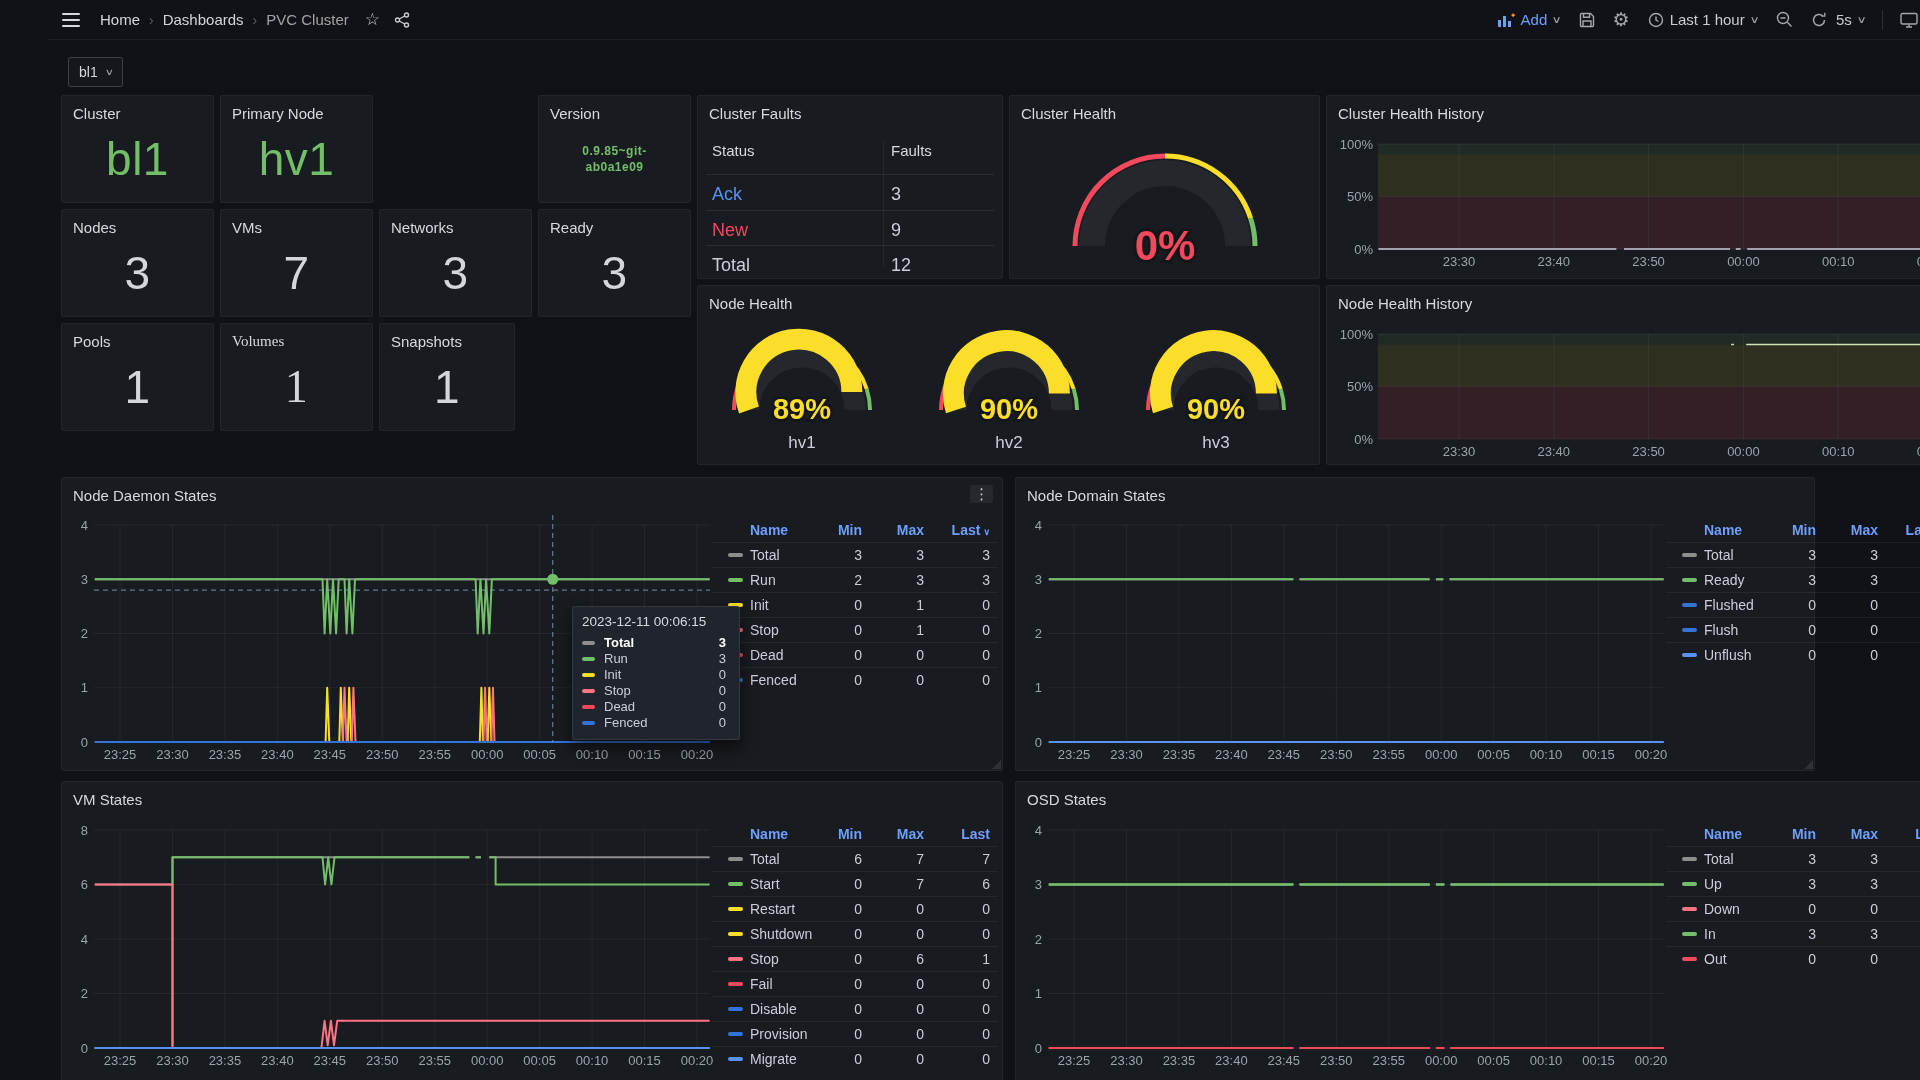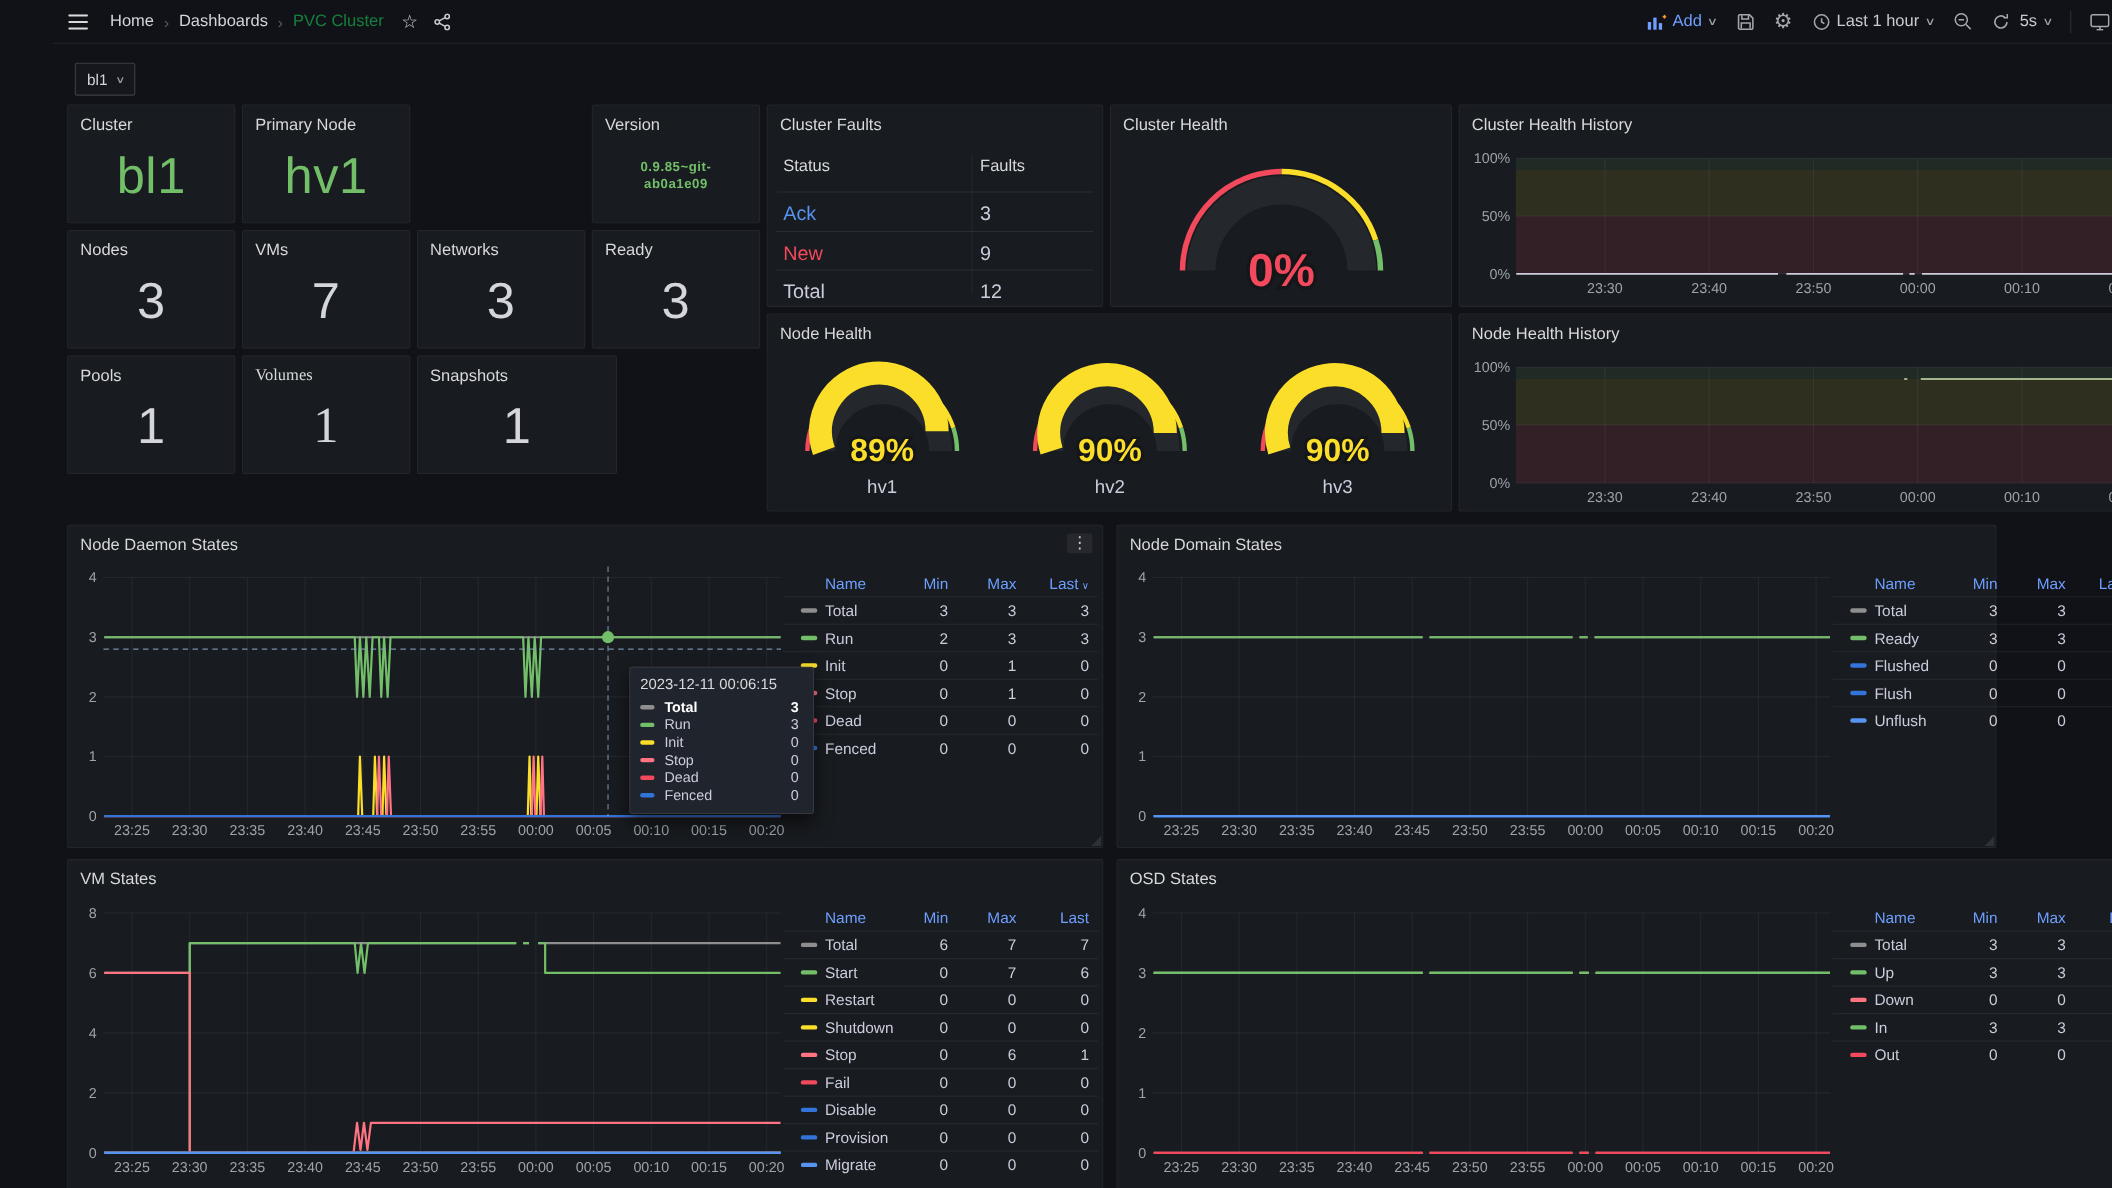--- a/index.html
+++ b/index.html
@@ -4,21 +4,21 @@
 <style>
   html,body{margin:0;padding:0;background:#111217;width:1920px;height:1080px;overflow:hidden;
     font-family:"Liberation Sans",sans-serif;color:#ccccdc;-webkit-font-smoothing:antialiased;}
   #root{position:relative;width:1920px;height:1080px;margin-left:48px;}
   
   .nav{position:absolute;left:0;top:0;width:1920px;height:40px;display:flex;align-items:center;
     padding:0 14px;box-sizing:border-box;border-bottom:1px solid #1d1f25;background:#111217;z-index:5;}
   .nav .grow{flex:1}
   .nav-item{display:flex;align-items:center;gap:6px;margin:0 9px;font-size:15px;color:#c9cbd1;cursor:pointer;white-space:nowrap;}
   .crumb{color:#d4d5da;font-size:15px;margin:0 2px;}
-  .crumb.dim{color:#15803d;}
+  .crumb.dim{color:#a3a3a3;}
   .crumb-sep{color:#5a5e66;margin:0 7px;font-size:14px;}
   .icon{display:inline-flex;align-items:center;justify-content:center;color:#a3a7ae;}
   .blue{color:#6e9fff;}
   .nav-sep{width:1px;height:20px;background:#2b2e34;margin:0 8px;}
   .chev{font-size:10px;color:#9da0a8;transform:scaleX(1.4);display:inline-block;}
   .gear-glyph{font-size:19px;line-height:1;}
   
   .var-box{position:absolute;left:20px;top:57px;height:30px;padding:0 10px;border:1px solid #3a3e46;border-radius:2px;
     display:flex;align-items:center;gap:8px;font-size:14px;color:#d4d5da;background:#15171c;cursor:pointer;box-sizing:border-box;}
   
@@ -37,21 +37,21 @@
   .ft-head{position:absolute;left:14px;top:46px;font-size:15px;color:#d8d9da;}
   .ft-head2{left:193px;}
   .ft-vline{position:absolute;left:185px;top:44px;bottom:12px;width:1px;background:rgba(204,204,220,.07);}
   .ft-row{position:absolute;left:8px;right:8px;height:35px;border-top:1px solid rgba(204,204,220,.1);font-size:18px;}
   .ft-row span{position:absolute;top:9px;}
   .ft-status{left:6px;}
   .ft-val{left:185px;color:#ccccdc;}
   
   .legend{position:absolute;left:650px;top:40px;width:286px;font-size:14px;}
   .lg-row{position:relative;height:24px;line-height:24px;border-top:1px solid rgba(204,204,220,.08);color:#ccccdc;cursor:pointer;}
-  .lg-head{border-top:none;color:#6e9fff;font-weight:400;margin-bottom:0;height:24px;position:relative;line-height:24px;}
+  .lg-head{border-top:none;color:#6e9fff;font-weight:700;margin-bottom:0;height:24px;position:relative;line-height:24px;}
   .lg-swatch{position:absolute;left:16px;top:10px;width:15px;height:4px;border-radius:2px;}
   .lg-name{position:absolute;left:38px;}
   .lg-num{position:absolute;width:60px;text-align:right;}
   .n1{left:90px}.n2{left:152px}.n3{left:218px}
   .sort-ind{font-size:9px;color:#6e9fff;margin-left:3px;}
   
   .tooltip{position:absolute;left:510px;top:128px;width:148px;background:#20242c;border:1px solid rgba(204,204,220,.12);
     border-radius:3px;box-shadow:0 8px 16px rgba(0,0,0,.55);padding:7px 9px 8px;z-index:6;}
   .tt-title{font-size:13.5px;color:#d8d9da;margin-bottom:6px;white-space:nowrap;}
   .tt-row{position:relative;height:16px;font-size:13px;color:#ccccdc;}
@@ -196,21 +196,21 @@
     <div class="stat-value v-white">3</div>
   </div>
   <div class="panel" style="left:13px;top:323px;width:153px;height:108px;">
     <div class="p-title">Pools</div>
     <div class="stat-value v-white">1</div>
   </div>
   <div class="panel" style="left:172px;top:323px;width:153px;height:108px;font-family:Liberation Serif, serif;">
     <div class="p-title">Volumes</div>
     <div class="stat-value v-white">1</div>
   </div>
-  <div class="panel" style="left:331px;top:323px;width:182px;height:108px;">
+  <div class="panel" style="left:331px;top:323px;width:136px;height:108px;">
     <div class="p-title">Snapshots</div>
     <div class="stat-value v-white">1</div>
   </div>
 
   <div class="panel" style="left:649px;top:95px;width:306px;height:184px;">
     <div class="p-title">Cluster Faults</div>
     <div class="ft-head">Status</div>
     <div class="ft-head ft-head2">Faults</div>
     <div class="ft-vline"></div>
     <div id="faults-rows">

